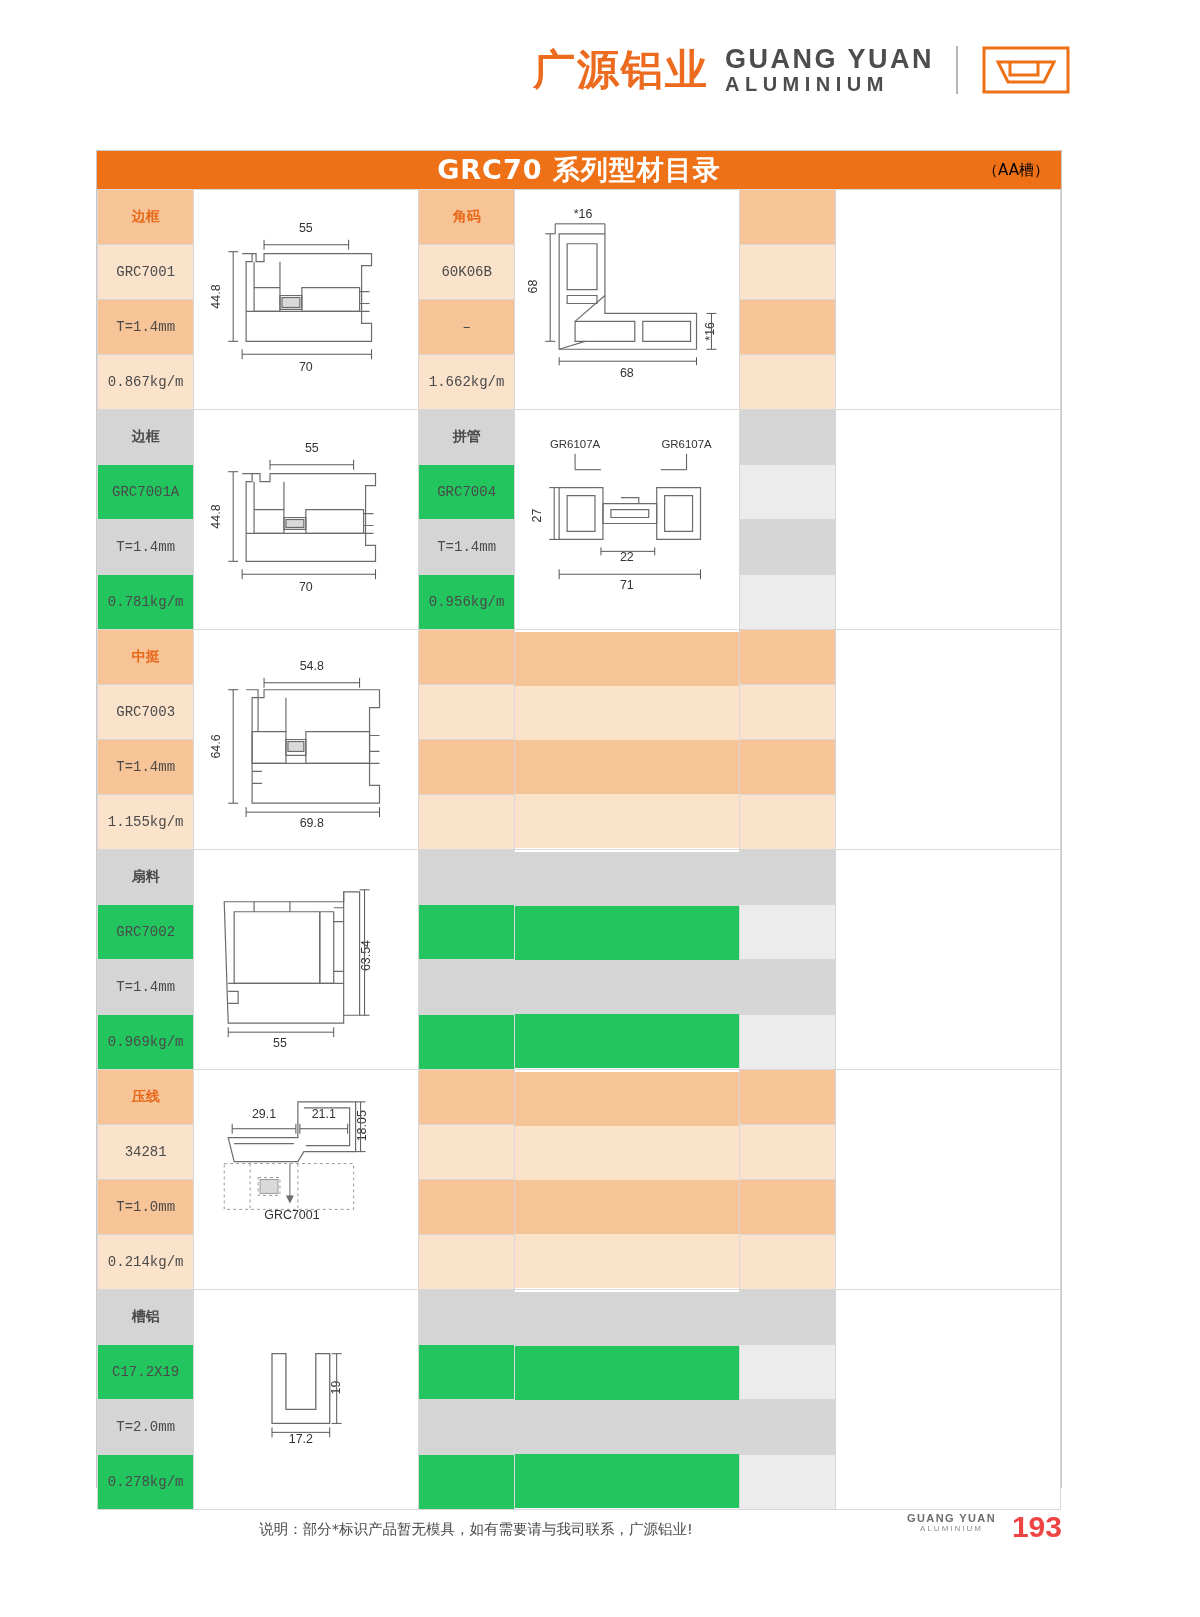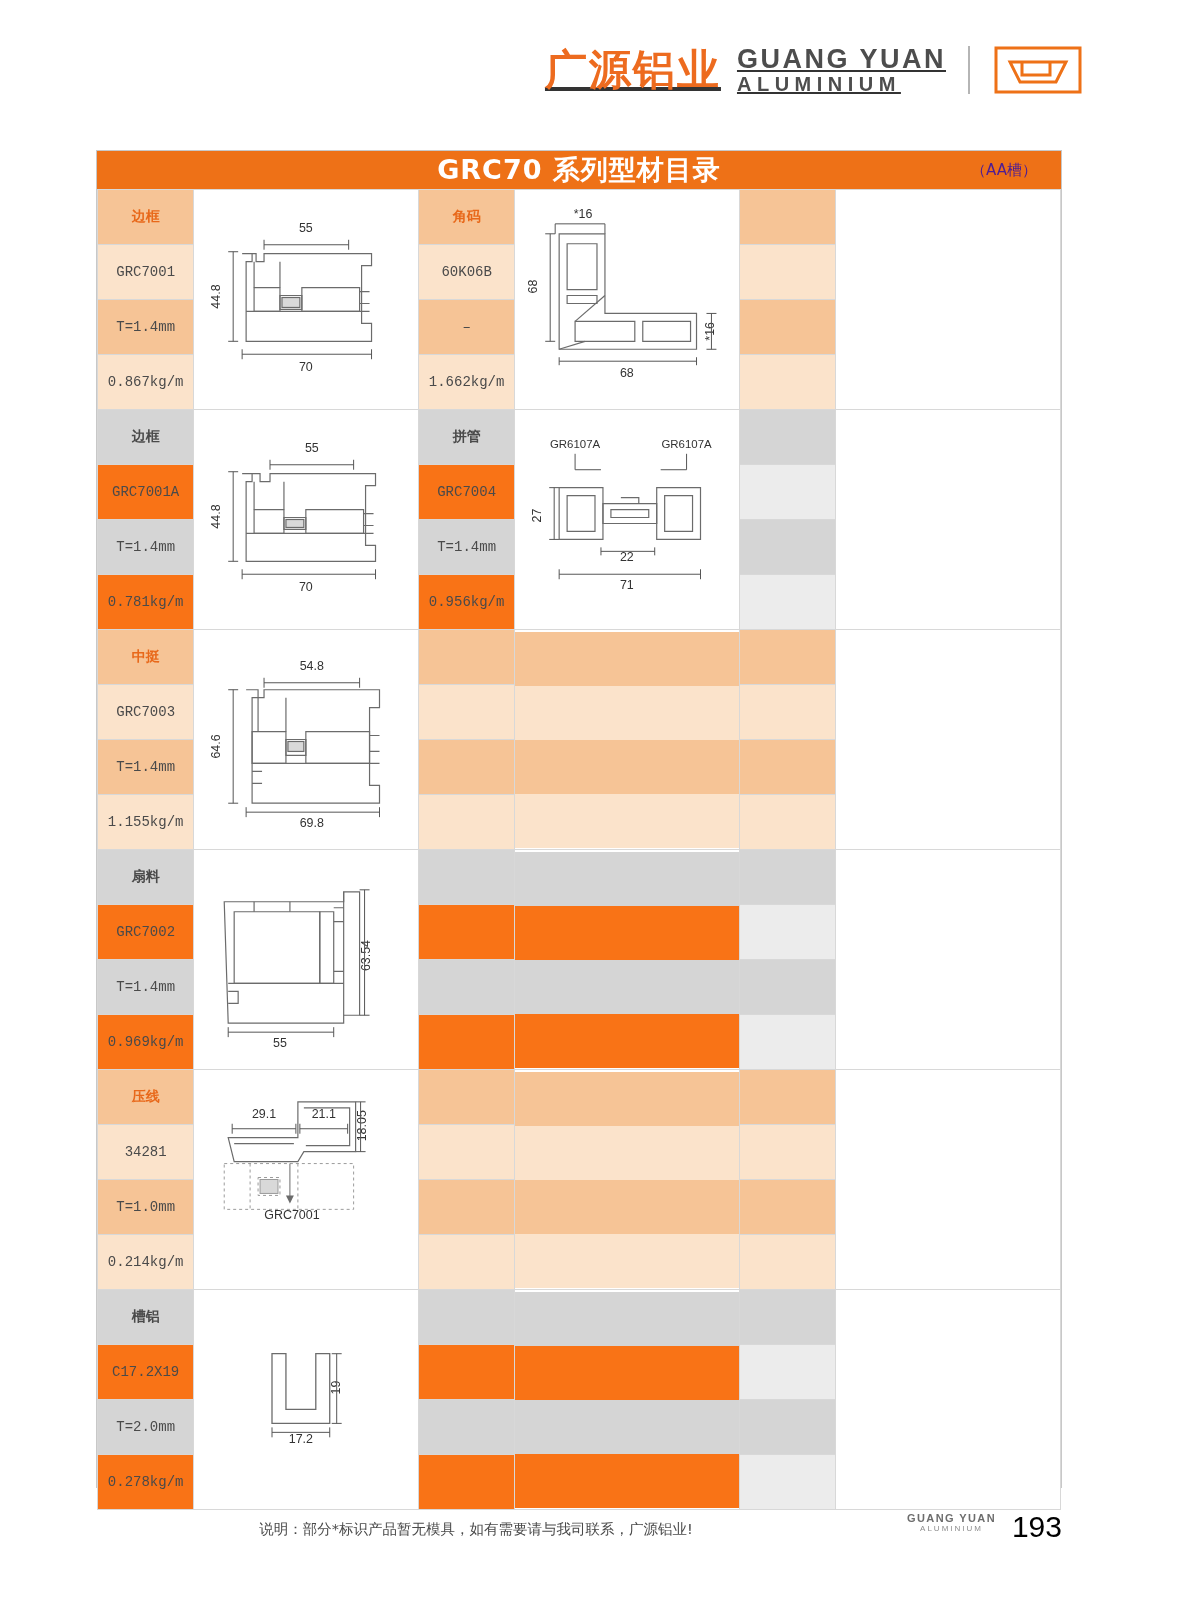--- a/index.html
+++ b/index.html
@@ -10,22 +10,22 @@
     font-family:"Liberation Sans", sans-serif;
     color:#333;
     position:relative;
     overflow:hidden;
   }
   
   .header {
     position:absolute; left:0; top:0; width:1200px; height:140px;
   }
   .brand {
-    position:absolute; right:116px; top:42px;
-    display:flex; align-items:center; gap:16px;text-decoration:underline;
+    position:absolute; right:128px; top:42px;
+    display:flex; align-items:center; gap:16px;
   }
   .brand-cn {
     font-family:"DejaVu Sans", sans-serif;
     font-size:42px; font-weight:bold; color:#ed6b1f;
     letter-spacing:2px; line-height:1;
   }
   .brand-en { line-height:1.05; }
   .brand-en .l1 {
     font-size:27px; font-weight:bold; color:#4d4d4d; letter-spacing:2.5px;
   }
@@ -46,22 +46,22 @@
   }
   .title-bar {
     position:relative; height:38px; background:#ee7117;
     display:flex; align-items:center; justify-content:center;
   }
   .title-bar .title {
     color:#ffffff; font-size:27px; font-weight:bold; letter-spacing:1px;
     font-family:"DejaVu Sans", sans-serif;
   }
   .title-bar .aa {
-    position:absolute; right:24px; top:50%; transform:translateY(-50%);
-    color:#4c1d95; font-size:15px; font-family:"DejaVu Sans", sans-serif;
+    position:absolute; right:12px; top:50%; transform:translateY(-50%);
+    color:#000000; font-size:15px; font-family:"DejaVu Sans", sans-serif;
   }
 
   table.grid { width:100%; border-collapse:collapse; table-layout:fixed; }
   table.grid td { border:1px solid #d8d8d8; padding:0; vertical-align:middle; }
 
   .c-label { width:96px; }
   .c-draw  { width:224px; }
   .c-label2{ width:96px; }
   .c-draw2 { width:224px; }
   .c-blank1{ width:96px; }
@@ -72,21 +72,21 @@
     font-family:Liberation Mono, monospace; color:#4a4a4a;
     display:flex; align-items:center; justify-content:center;
   }
   .lbl.head { font-weight:bold; }
   .row-orange .lbl.head { color:#e8681a; }
   .sw-o1 { background:#f6c496; }
   .sw-o2 { background:#fbe3cb; }
   .sw-o3 { background:#f6c496; }
   .sw-o4 { background:#fbe3cb; }
   .sw-g1 { background:#d5d5d5; }
-  .sw-g2 { background:#f97316; }
+  .sw-g2 { background:#22c55e; }
   .sw-g3 { background:#d5d5d5; }
   .sw-g4 { background:#ececec; }
   .sw-w  { background:#ffffff; }
 
   .drawcell { position:relative; height:216px; background:#fff;border-radius:22px; }
   .drawcell svg { display:block; width:100%; height:100%; }
 
   .blankcell { padding:0; }
   .blankstack { display:flex; flex-direction:column; }
   .blankstack div { height:54px; }
@@ -103,21 +103,21 @@
     position:absolute; right:66px; top:10px; text-align:center;
   }
   .footer-brand .fb1 {
     font-size:11px; font-weight:bold; color:#6d6d6d; letter-spacing:1.4px;
   }
   .footer-brand .fb2 {
     font-size:8px; color:#8d8d8d; letter-spacing:2px;
   }
   .pageno {
     position:absolute; right:0; top:8px;
-    font-size:30px; font-weight:normal; color:#000000;
+    font-size:30px; font-weight:bold; color:#ef4444;
     font-family:"Liberation Sans", sans-serif;
   }
   .dimtext { font-family:"Liberation Sans", sans-serif; font-size:12.5px; fill:#333; }
   .dimtext.sm { font-size:11.5px; }
 </style>
 </head>
 <body>
 
 <div class="header">
   <div class="brand">

